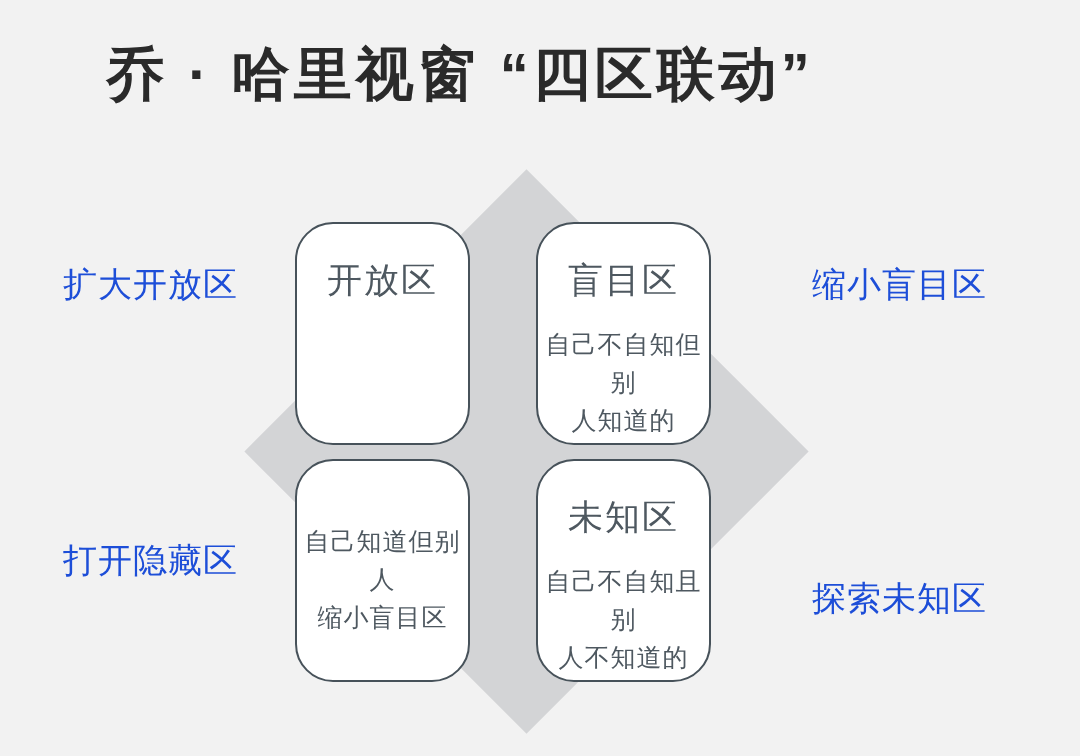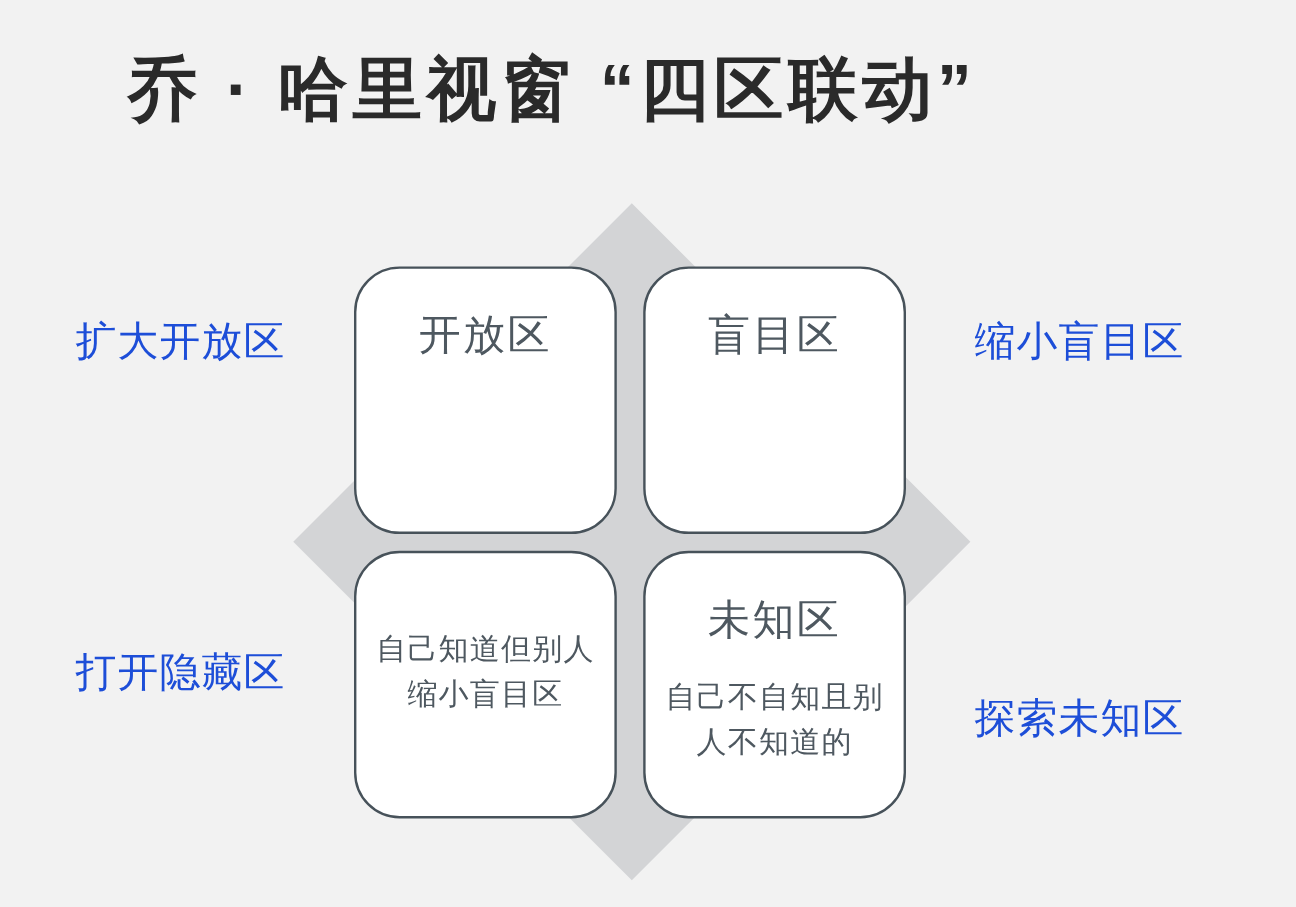--- a/index.html
+++ b/index.html
@@ -30,21 +30,21 @@
     position: absolute;
     left: 327px;
     top: 252px;
     width: 399px;
     height: 399px;
     background: #d3d4d6;
     transform: rotate(45deg);
   }
   .quadrant {
     position: absolute;
-    width: 219px;
+    width: 175px;
     height: 223px;
     background: #ffffff;
     border: 2px solid #47525a;
     border-radius: 38px;
     box-sizing: border-box;
     display: flex;
     flex-direction: column;
     align-items: center;
     padding-top: 36px;
   }
@@ -86,20 +86,24 @@
   <div class="main-title">乔 · 哈里视窗 “四区联动”</div>
 
   <div class="diamond"></div>
 
   <div class="quadrant pos-top-left">
     <div class="quadrant-title">开放区</div>
   </div>
 
   <div class="quadrant pos-top-right">
     <div class="quadrant-title">盲目区</div>
+    <div class="quadrant-desc">
+      <div>自己不自知但别</div>
+      <div>人知道的</div>
+    </div>
   </div>
 
   <div class="quadrant pos-bottom-left">
     <div class="quadrant-desc">
       <div>自己知道但别人</div>
       <div>缩小盲目区</div>
     </div>
   </div>
 
   <div class="quadrant pos-bottom-right">

